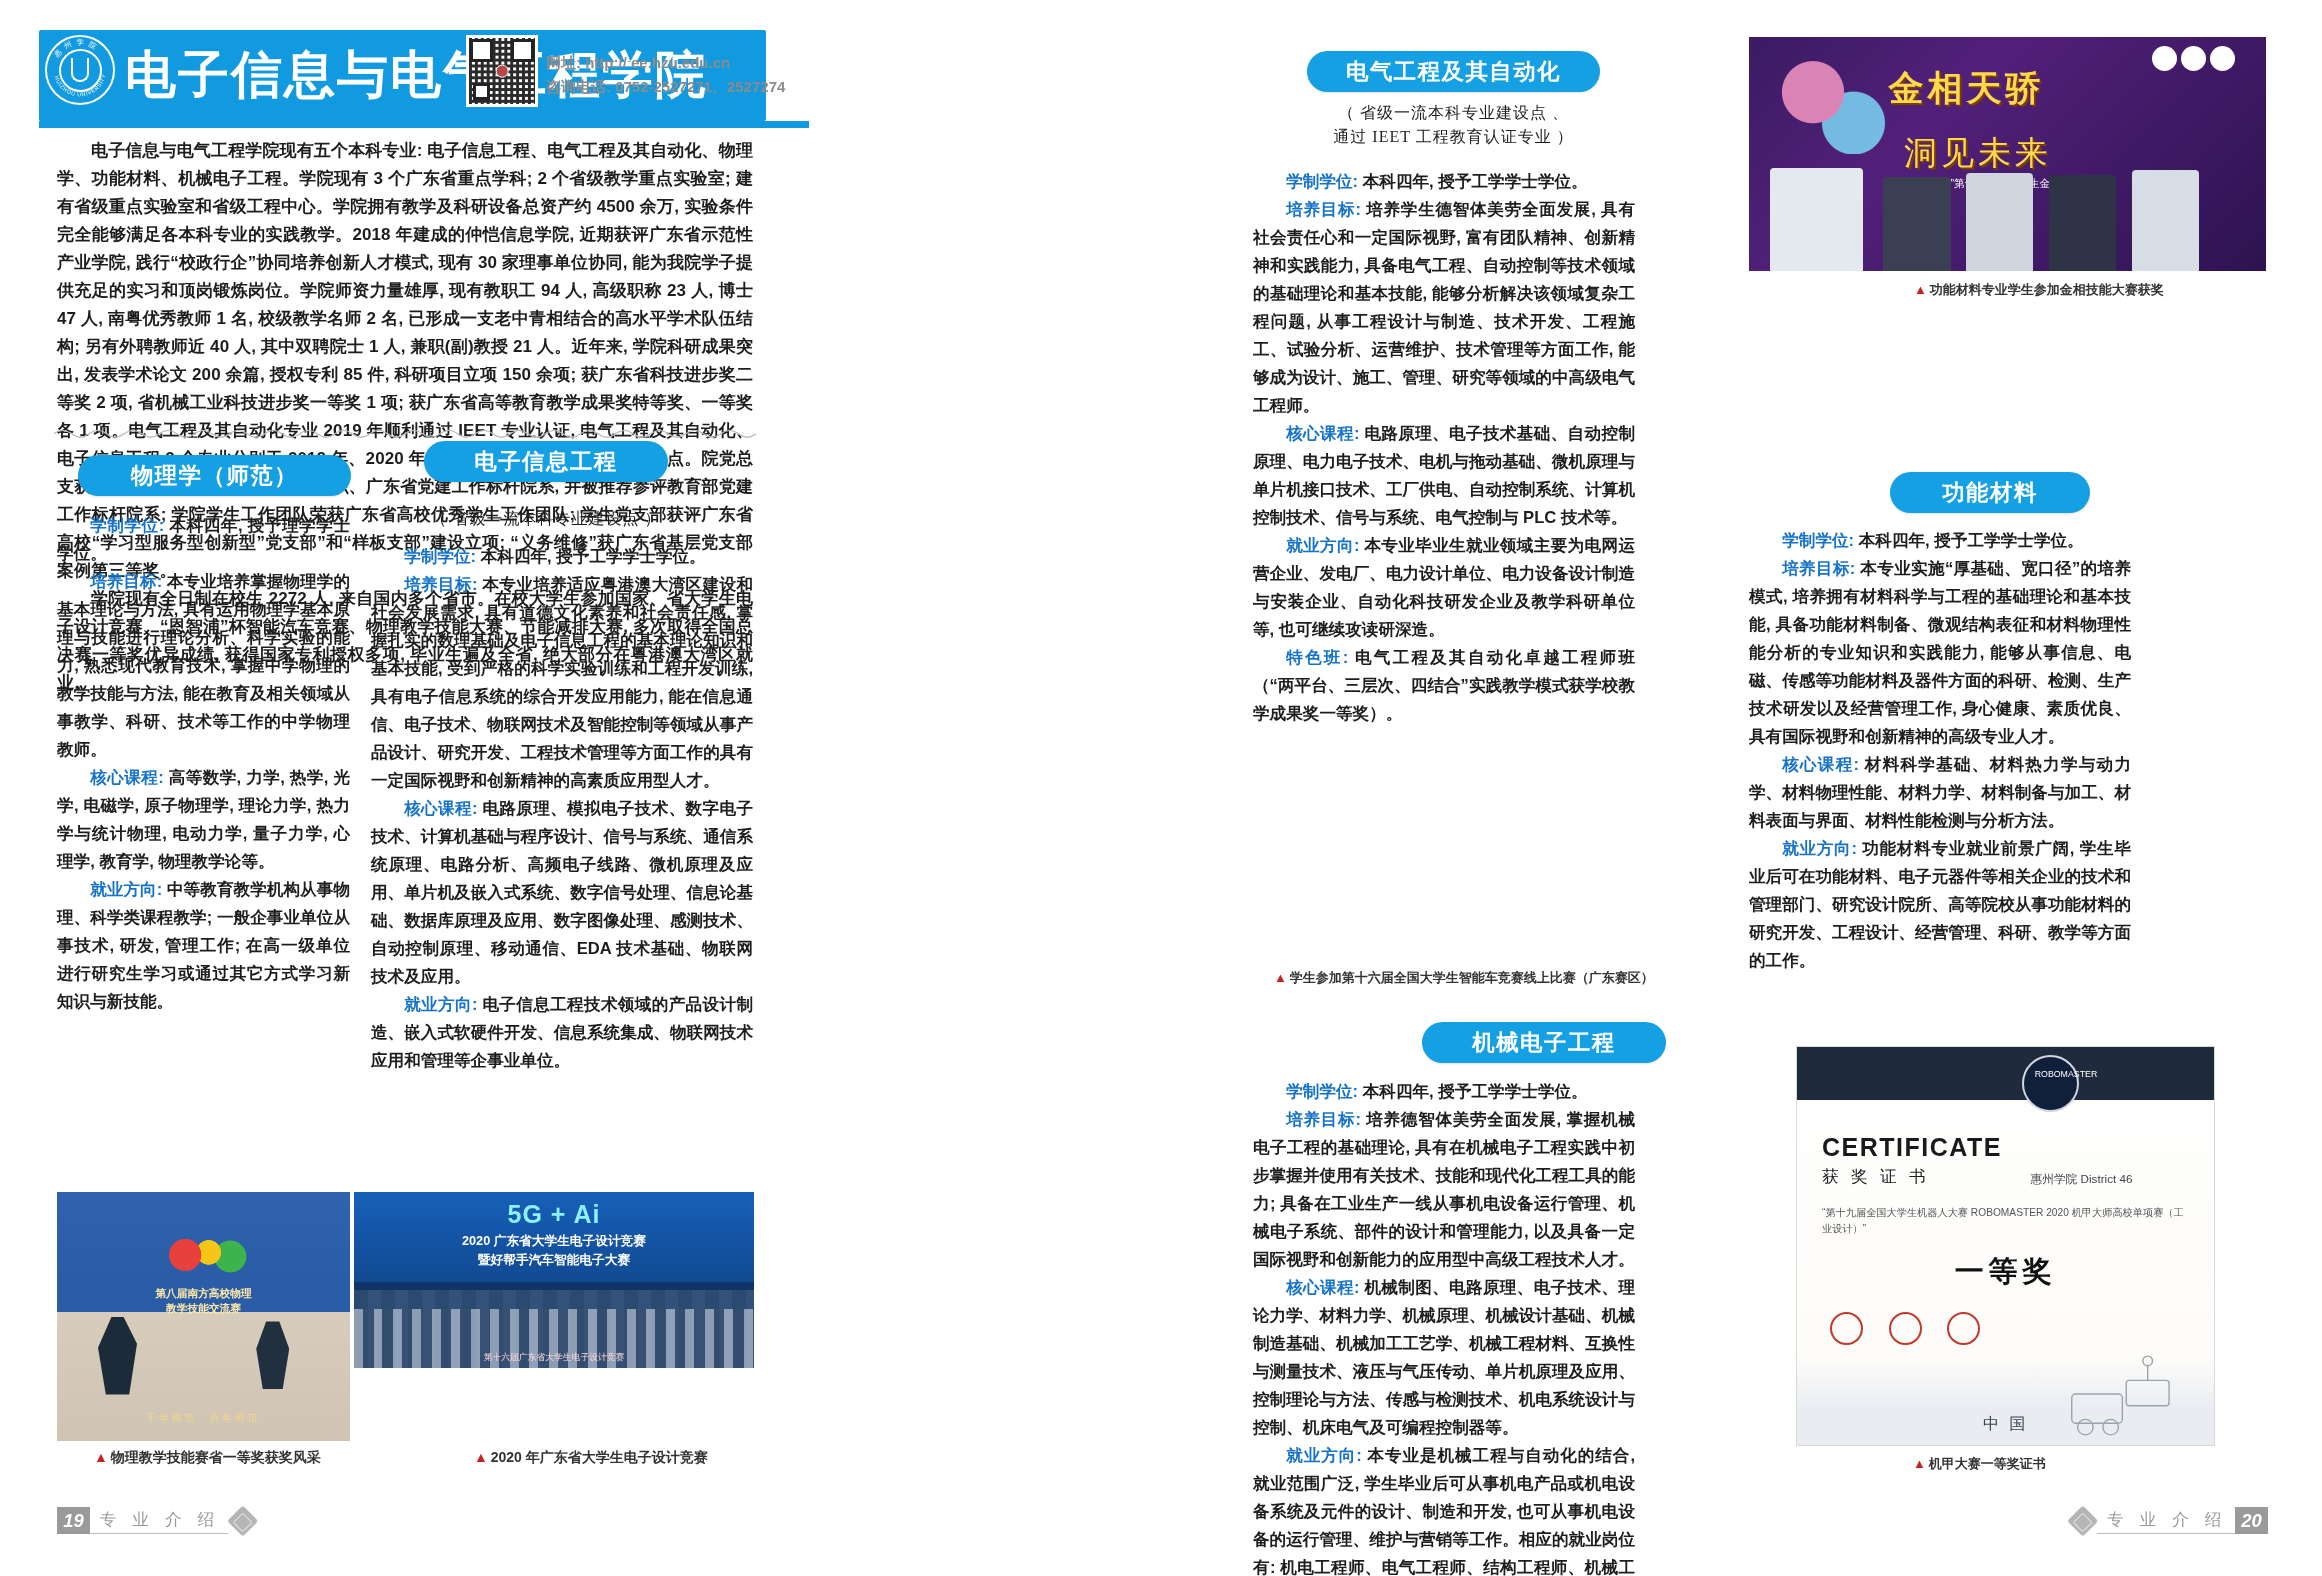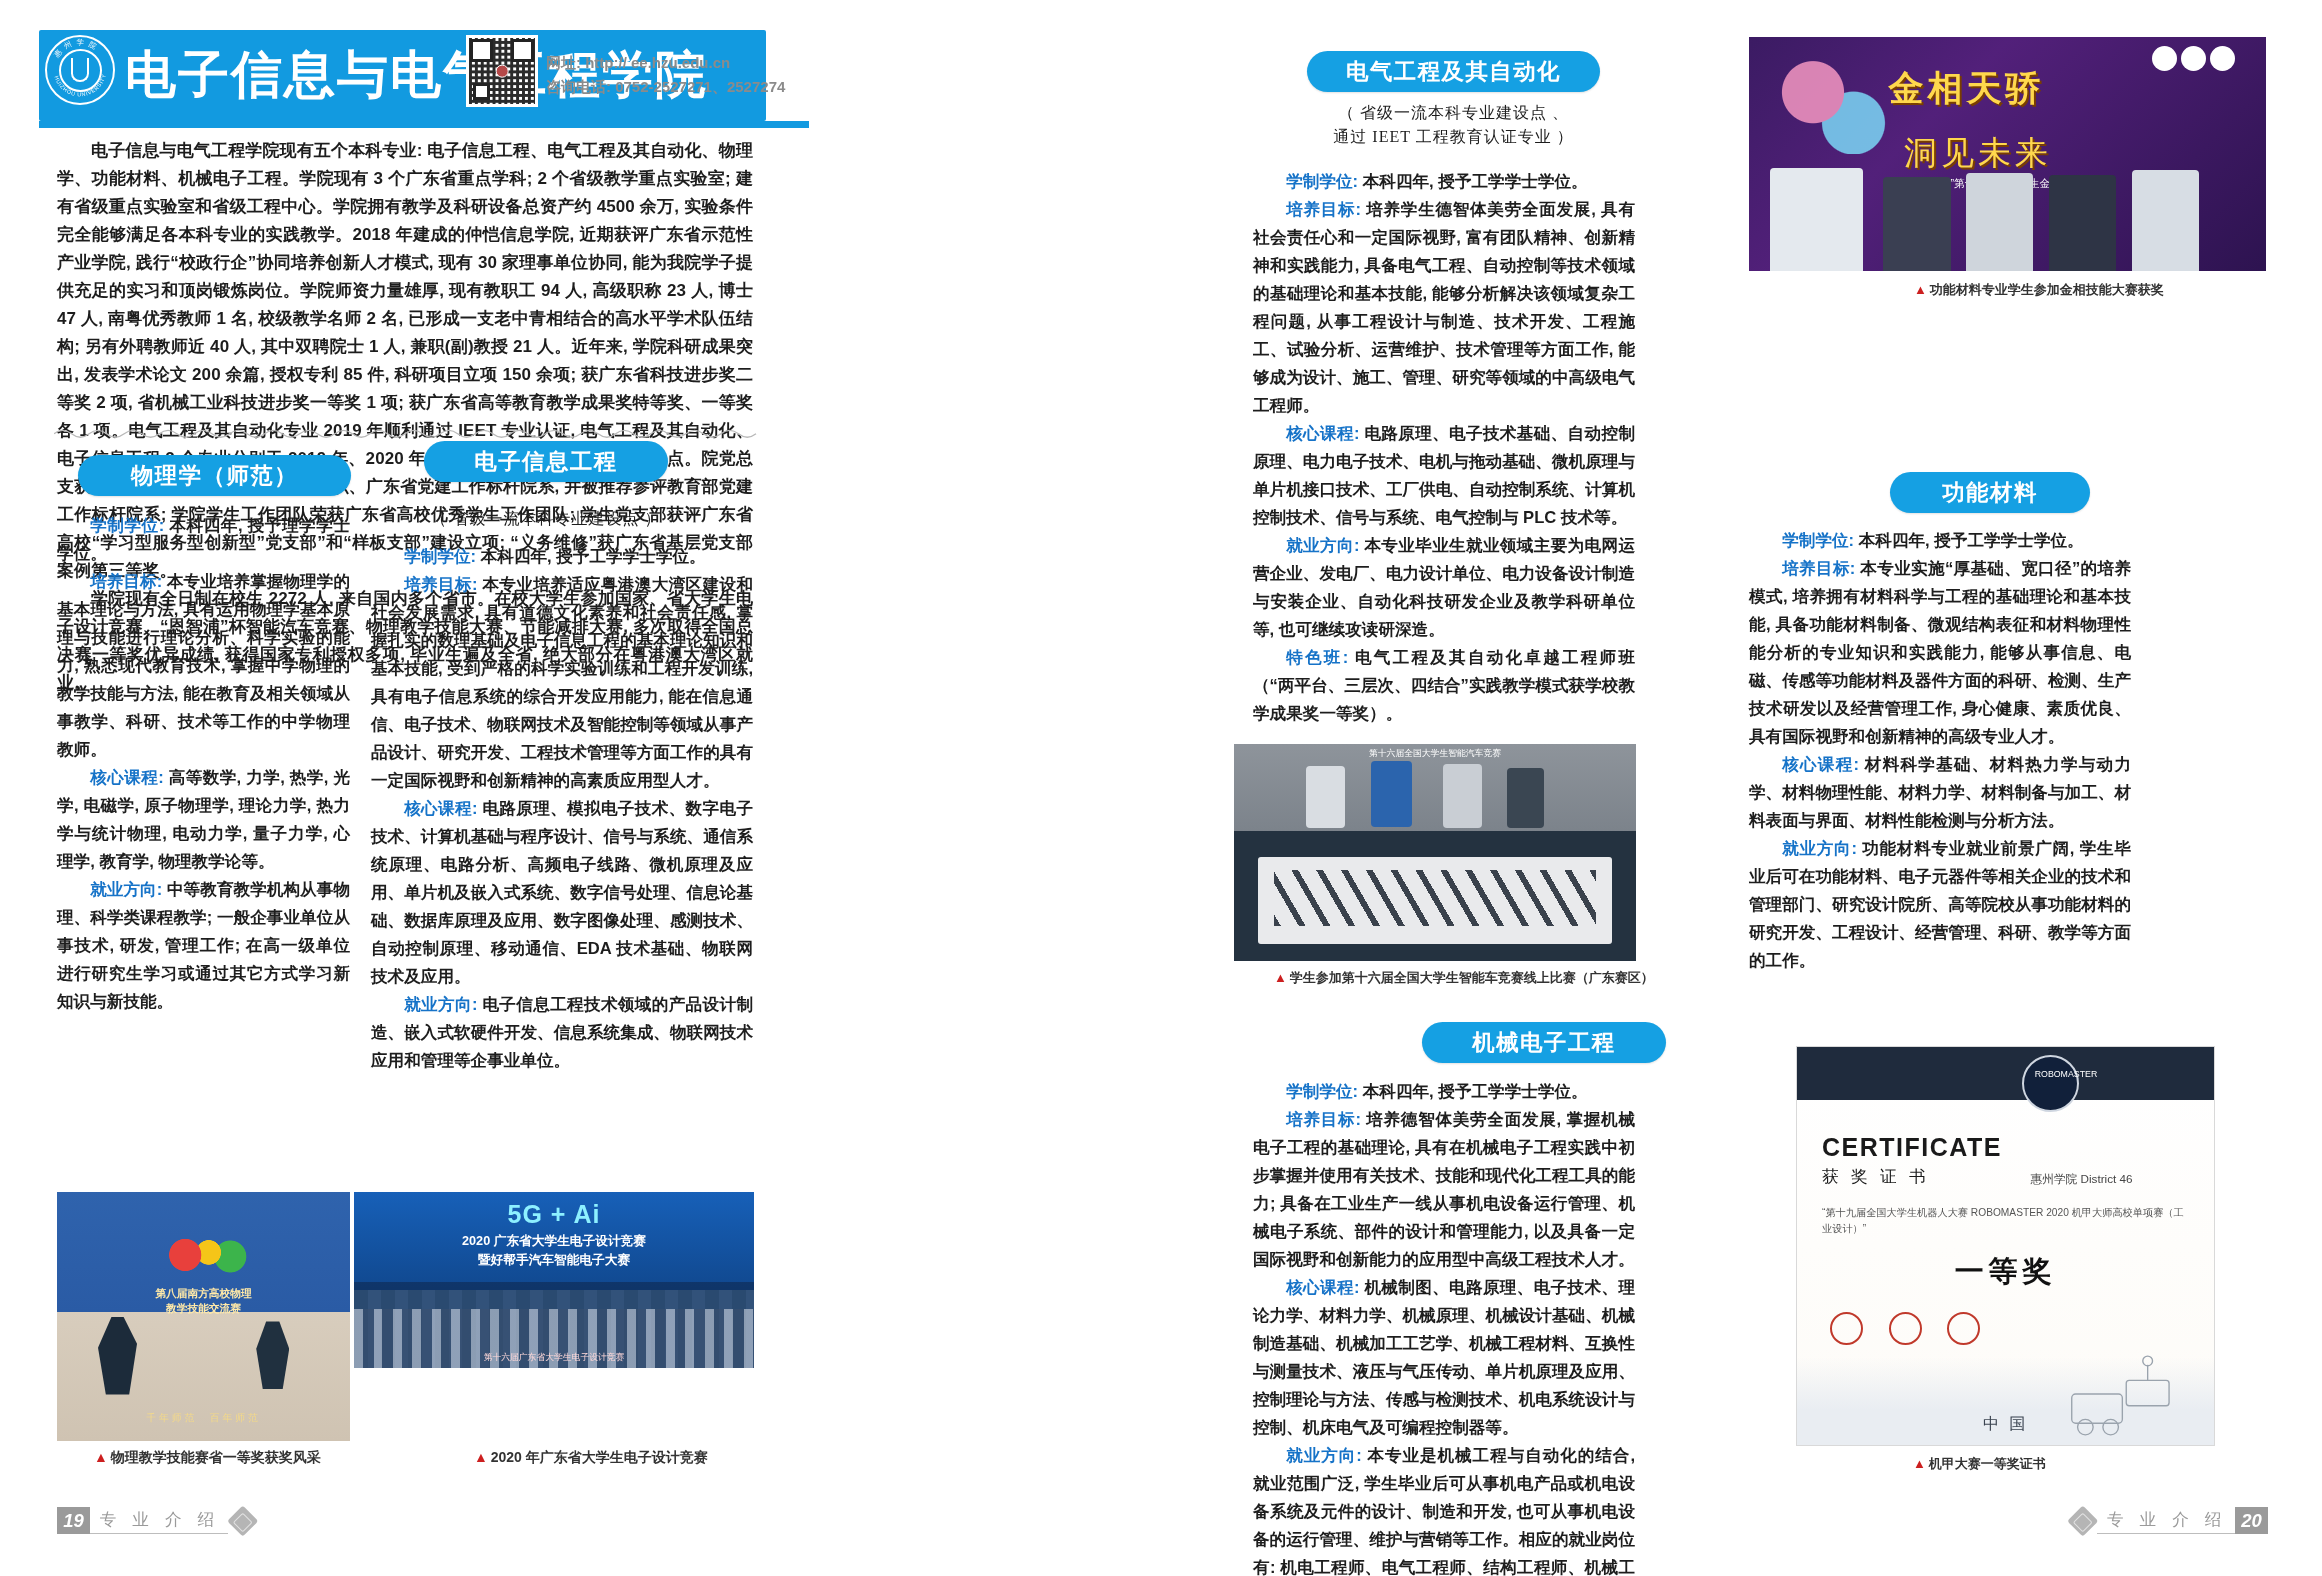--- a/index.html
+++ b/index.html
@@ -331,32 +331,20 @@
   </div>
 
   <div class="body-col" style="left:1253px; top:168px; width:382px;">
     <p><span class="lbl">学制学位:</span> <span>本科四年, 授予工学学士学位。</span></p>
     <p><span class="lbl">培养目标:</span> <span>培养学生德智体美劳全面发展, 具有社会责任心和一定国际视野, 富有团队精神、创新精神和实践能力, 具备电气工程、自动控制等技术领域的基础理论和基本技能, 能够分析解决该领域复杂工程问题, 从事工程设计与制造、技术开发、工程施工、试验分析、运营维护、技术管理等方面工作, 能够成为设计、施工、管理、研究等领域的中高级电气工程师。</span></p>
     <p><span class="lbl">核心课程:</span> <span>电路原理、电子技术基础、自动控制原理、电力电子技术、电机与拖动基础、微机原理与单片机接口技术、工厂供电、自动控制系统、计算机控制技术、信号与系统、电气控制与 PLC 技术等。</span></p>
     <p><span class="lbl">就业方向:</span> <span>本专业毕业生就业领域主要为电网运营企业、发电厂、电力设计单位、电力设备设计制造与安装企业、自动化科技研发企业及教学科研单位等, 也可继续攻读研深造。</span></p>
     <p><span class="lbl">特色班:</span> <span>电气工程及其自动化卓越工程师班（“两平台、三层次、四结合”实践教学模式获学校教学成果奖一等奖）。</span></p>
   </div>
 
-  <div class="photo" style="left:1234px; top:744px; width:402px; height:217px; background:#6d737a;">
-    <div style="position:absolute;inset:0;background:linear-gradient(180deg,#8e949b 0%,#7c838b 40%,#2f3a47 41%,#24303c 100%);"></div>
-    <div style="position:absolute;left:0;top:40%;width:100%;height:60%;background:#243240;"></div>
-    <div style="position:absolute;left:6%;top:52%;width:88%;height:40%;background:#e9eaec;border-radius:2.9px;"></div>
-    <div style="position:absolute;left:10%;top:58%;width:80%;height:26%;background:
-        repeating-linear-gradient(60deg,#1b2430 0 5.9px,#e9eaec 5.9px 21.5px);opacity:0.85;"></div>
-    <div style="position:absolute;left:18%;top:10%;width:39px;height:62px;background:#d9dde2;border-radius:3.9px;"></div>
-    <div style="position:absolute;left:34%;top:8%;width:41px;height:66px;background:#2b64ad;border-radius:3.9px;"></div>
-    <div style="position:absolute;left:52%;top:9%;width:39px;height:64px;background:#c9ced4;border-radius:3.9px;"></div>
-    <div style="position:absolute;left:68%;top:11%;width:37px;height:60px;background:#3a4652;border-radius:3.9px;"></div>
-    <div style="position:absolute;left:50%;top:2%;transform:translateX(-50%);color:#fff;font-size:8.8px;white-space:nowrap;">第十六届全国大学生智能汽车竞赛</div>
-  </div>
   <div class="caption" style="left:1274px; top:969px; font-size:13px;">
     <span class="tri">▲</span><span>学生参加第十六届全国大学生智能车竞赛线上比赛（广东赛区）</span>
   </div>
 
   <div class="pill" style="left:1422px; top:1022px; width:244px;">机械电子工程</div>
 
   <div class="body-col" style="left:1253px; top:1078px; width:382px;">
     <p><span class="lbl">学制学位:</span> <span>本科四年, 授予工学学士学位。</span></p>
     <p><span class="lbl">培养目标:</span> <span>培养德智体美劳全面发展, 掌握机械电子工程的基础理论, 具有在机械电子工程实践中初步掌握并使用有关技术、技能和现代化工程工具的能力; 具备在工业生产一线从事机电设备运行管理、机械电子系统、部件的设计和管理能力, 以及具备一定国际视野和创新能力的应用型中高级工程技术人才。</span></p>
     <p><span class="lbl">核心课程:</span> <span>机械制图、电路原理、电子技术、理论力学、材料力学、机械原理、机械设计基础、机械制造基础、机械加工工艺学、机械工程材料、互换性与测量技术、液压与气压传动、单片机原理及应用、控制理论与方法、传感与检测技术、机电系统设计与控制、机床电气及可编程控制器等。</span></p>

